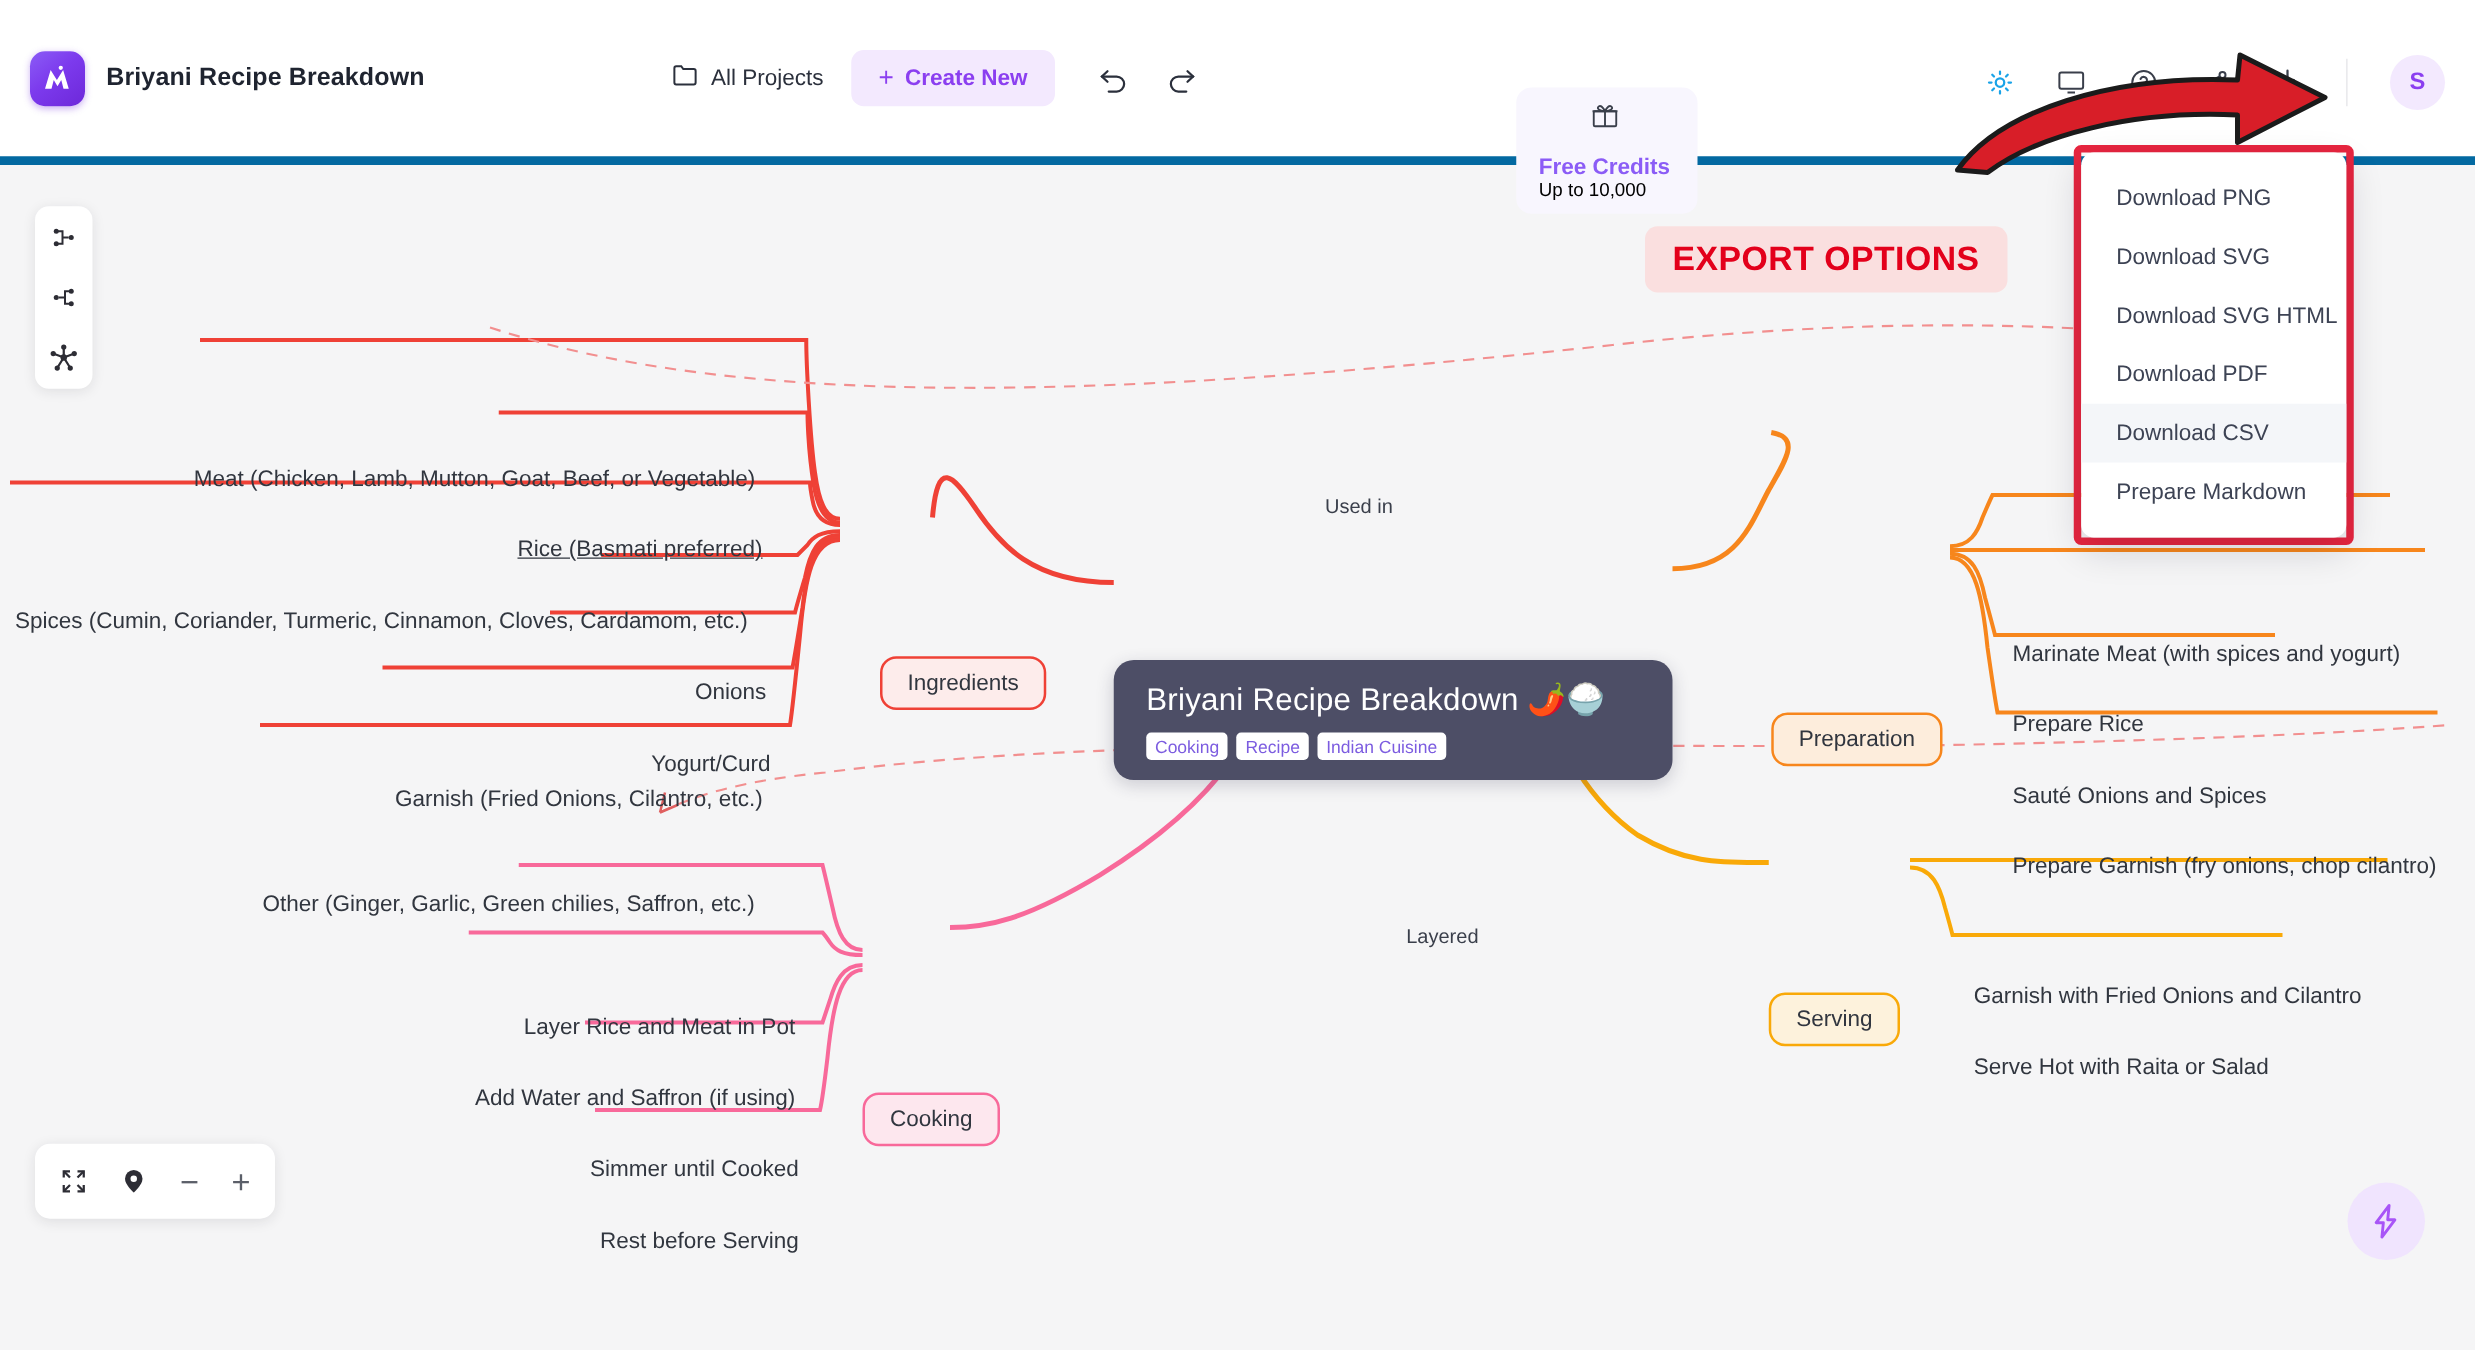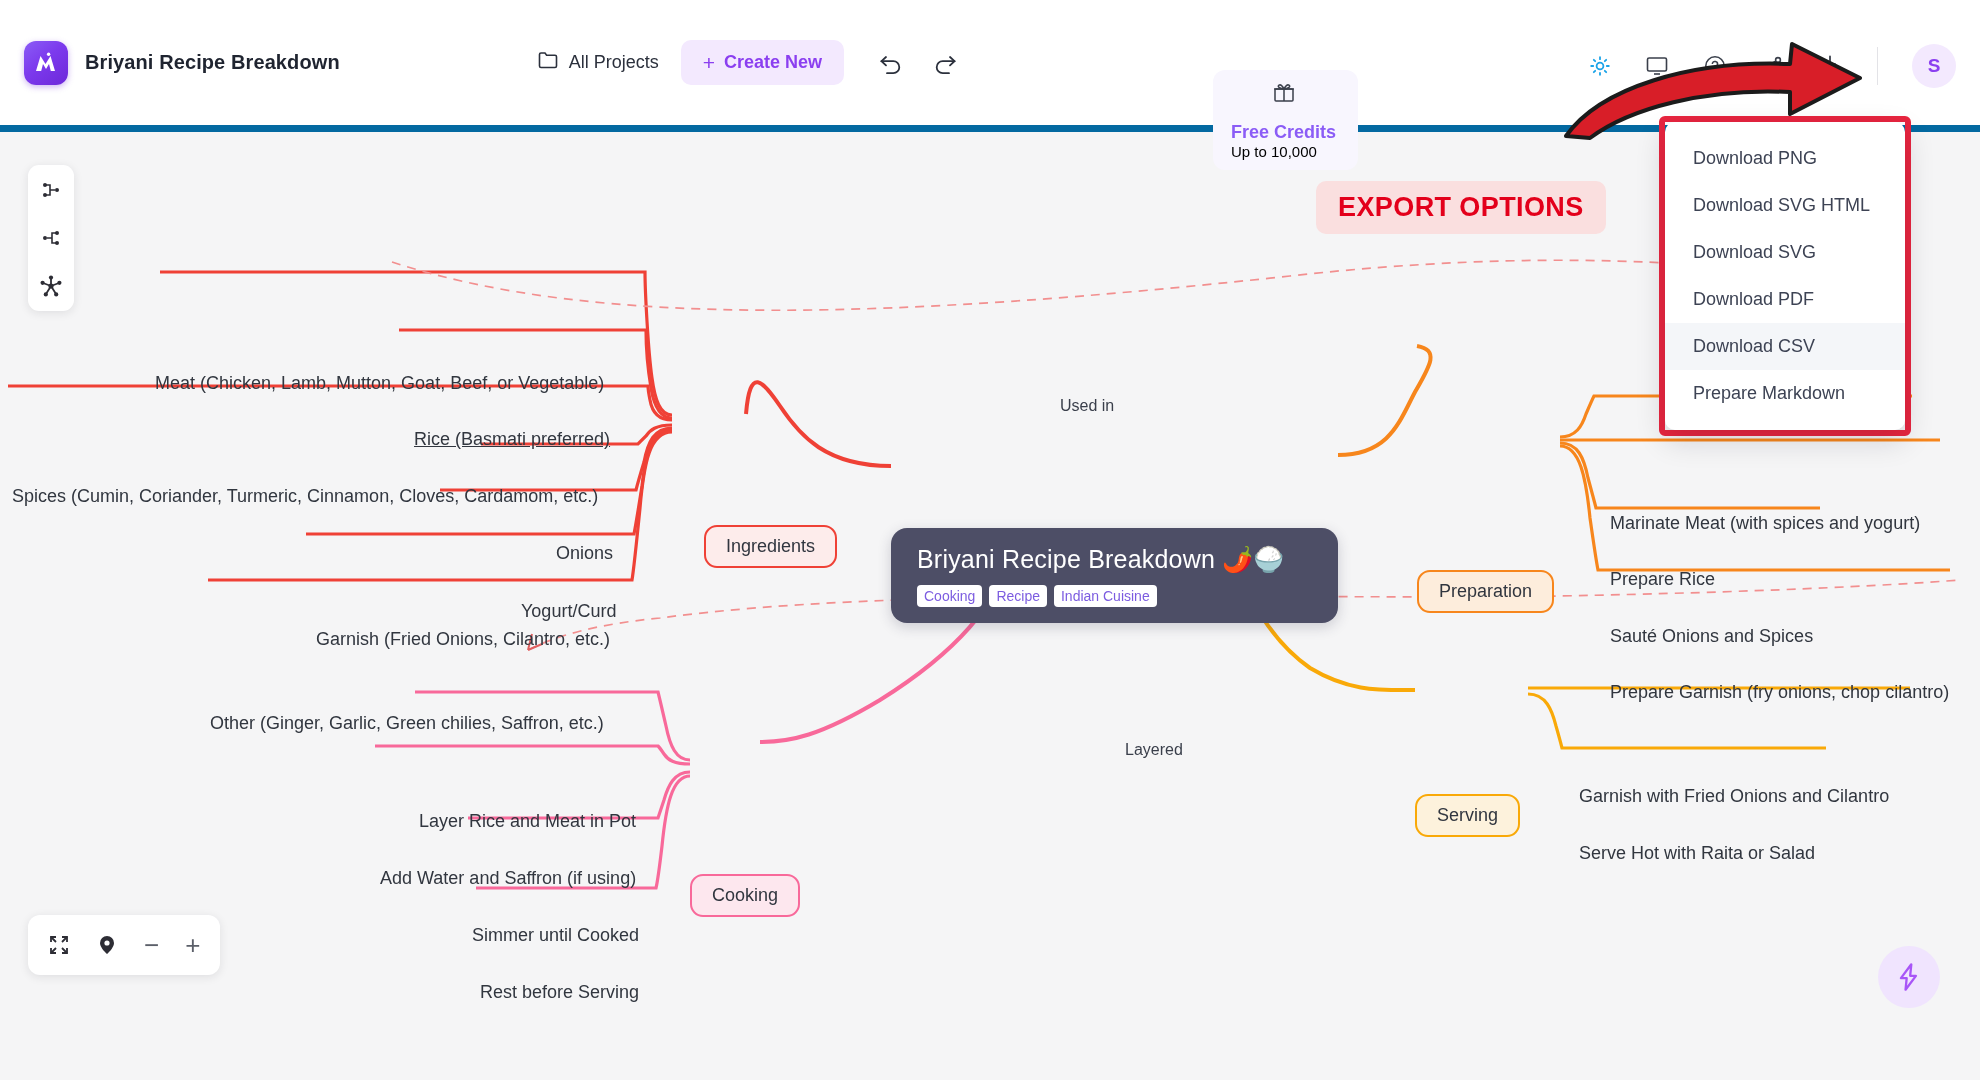--- a/index.html
+++ b/index.html
@@ -56,21 +56,21 @@
   }
   .divider-v { width: 1px; height: 38px; background: #e3e3e7; }
   .avatar {
     width: 44px; height: 44px; border-radius: 50%; background: #f3e9fe;
     display: flex; align-items: center; justify-content: center;
     color: #8b3ff0; font-weight: 700; font-size: 19px; cursor: pointer;
   }
 
   
   .export-wrap {
-    position: absolute; left: 1659px; top: 116px; width: 252px;
+    position: absolute; left: 1659px; top: 116px; width: 224px;
     border: 6px solid #e8253f; border-radius: 6px; z-index: 60;
   }
   .export-menu {
     background: #ffffff; border-radius: 10px; padding: 13px 0 13px 0;
     box-shadow: 0 10px 30px rgba(20,20,40,.16);
   }
   .export-item {
     font-size: 18px; color: #3d4354; padding: 13px 0 13px 28px; cursor: pointer;
     white-space: nowrap;
   }
@@ -393,21 +393,21 @@
              C 146 58 70 78 30 108 Z" fill="#d81e28" stroke="#1b1b1b" stroke-width="4" stroke-linejoin="round"></path>
   </svg>
 
   <div class="export-banner">
     <span>EXPORT OPTIONS</span>
   </div>
 
   <div class="export-wrap">
     <div class="export-menu">
       <div class="export-item">Download PNG</div>
+      <div class="export-item">Download SVG</div>
       <div class="export-item">Download SVG HTML</div>
-      <div class="export-item">Download SVG</div>
       <div class="export-item">Download PDF</div>
       <div class="export-item active">Download CSV</div>
       <div class="export-item">Prepare Markdown</div>
     </div>
   </div>
 
 </div>
 
 </body></html>

